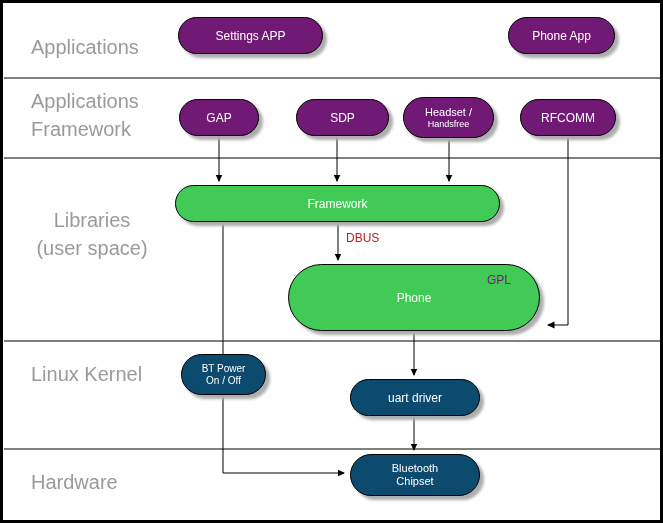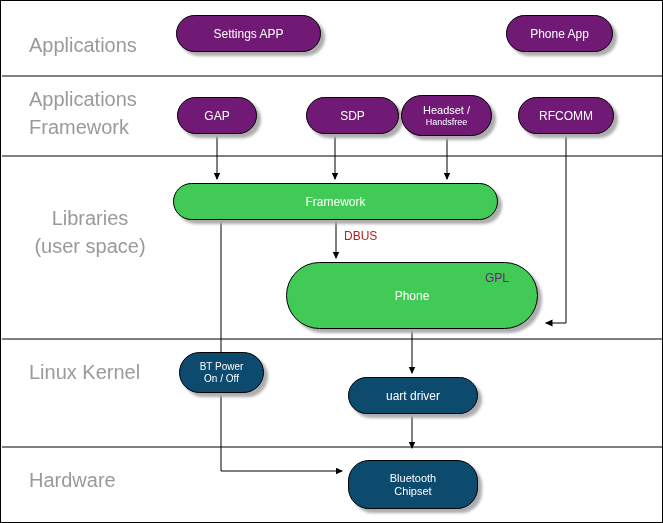--- a/index.html
+++ b/index.html
@@ -1,19 +1,19 @@
 <!DOCTYPE html>
 <html><head>
 <meta charset="utf-8">
 <style>
   html,body { margin:0; padding:0; background:#fff; }
   .stage {
     position:relative;
     width:663px; height:523px;
-    border:1px solid #000000;
+    border:3px solid #000000;
     box-sizing:border-box;
     background:#ffffff;
     font-family:"Liberation Sans", sans-serif;
     overflow:hidden;
   }
   svg.wires { position:absolute; left:0; top:0; z-index:1; pointer-events:none; }
   .layer-label {
     position:absolute; z-index:2;
     color:#9a9a9a; font-size:20px; line-height:28px;
     white-space:nowrap;
@@ -86,21 +86,21 @@
   <div class="layer-label" style="left:28px; top:357px;">Linux Kernel</div>
 
   <div class="layer-label" style="left:28px; top:465px;">Hardware</div>
 
   <div class="node blue fs12" style="left:175px; top:14px; width:145px; height:37px; border-radius:19px;">Settings APP</div>
 
   <div class="node blue fs12" style="left:505px; top:14px; width:107px; height:37px; border-radius:19px;">Phone App</div>
 
   <div class="node blue fs12" style="left:176px; top:96px; width:80px; height:37px; border-radius:19px;">GAP</div>
 
-  <div class="node blue fs12" style="left:305px; top:96px; width:93px; height:37px; border-radius:19px;text-align:right;">SDP</div>
+  <div class="node blue fs12" style="left:293px; top:96px; width:93px; height:37px; border-radius:19px;text-align:right;">SDP</div>
 
   <div class="node blue fs12" style="left:517px; top:96px; width:96px; height:37px; border-radius:19px;">RFCOMM</div>
 
   <div class="node blue" style="left:400px; top:94px; width:91px; height:41px; border-radius:21px;">
     <div class="fs11">Headset /</div>
     <div class="fs9">Handsfree</div>
   </div>
 
   <div class="node green fs12" style="left:172px; top:182px; width:325px; height:37px; border-radius:19px;">Framework</div>
 
@@ -111,18 +111,18 @@
     <span>Phone</span>
   </div>
 
   <div class="node red" style="left:178px; top:351px; width:85px; height:41px; border-radius:21px;">
     <div class="fs10">BT Power</div>
     <div class="fs10">On / Off</div>
   </div>
 
   <div class="node red fs12" style="left:347px; top:376px; width:130px; height:37px; border-radius:19px;">uart driver</div>
 
-  <div class="node red" style="left:347px; top:451px; width:130px; height:49px; border-radius:21px;margin-top:8px;">
+  <div class="node red" style="left:347px; top:451px; width:130px; height:42px; border-radius:21px;">
     <div class="fs11">Bluetooth</div>
     <div class="fs11">Chipset</div>
   </div>
 
 </div>
 
 </body></html>

